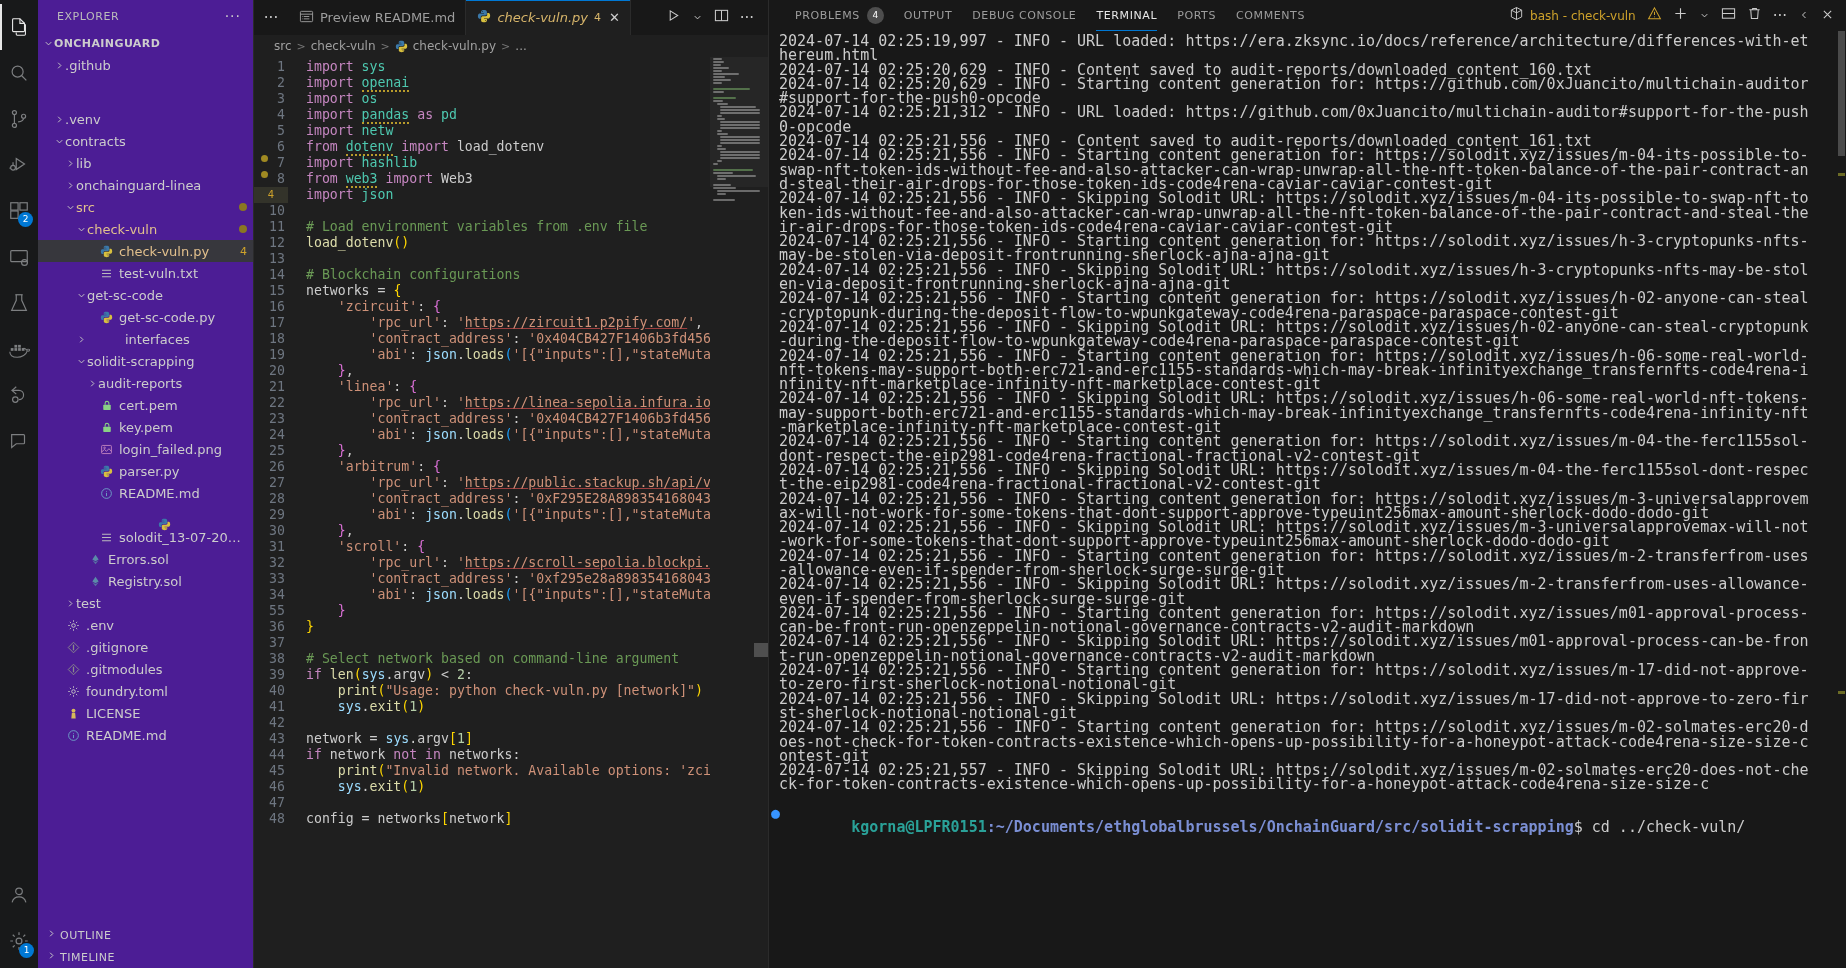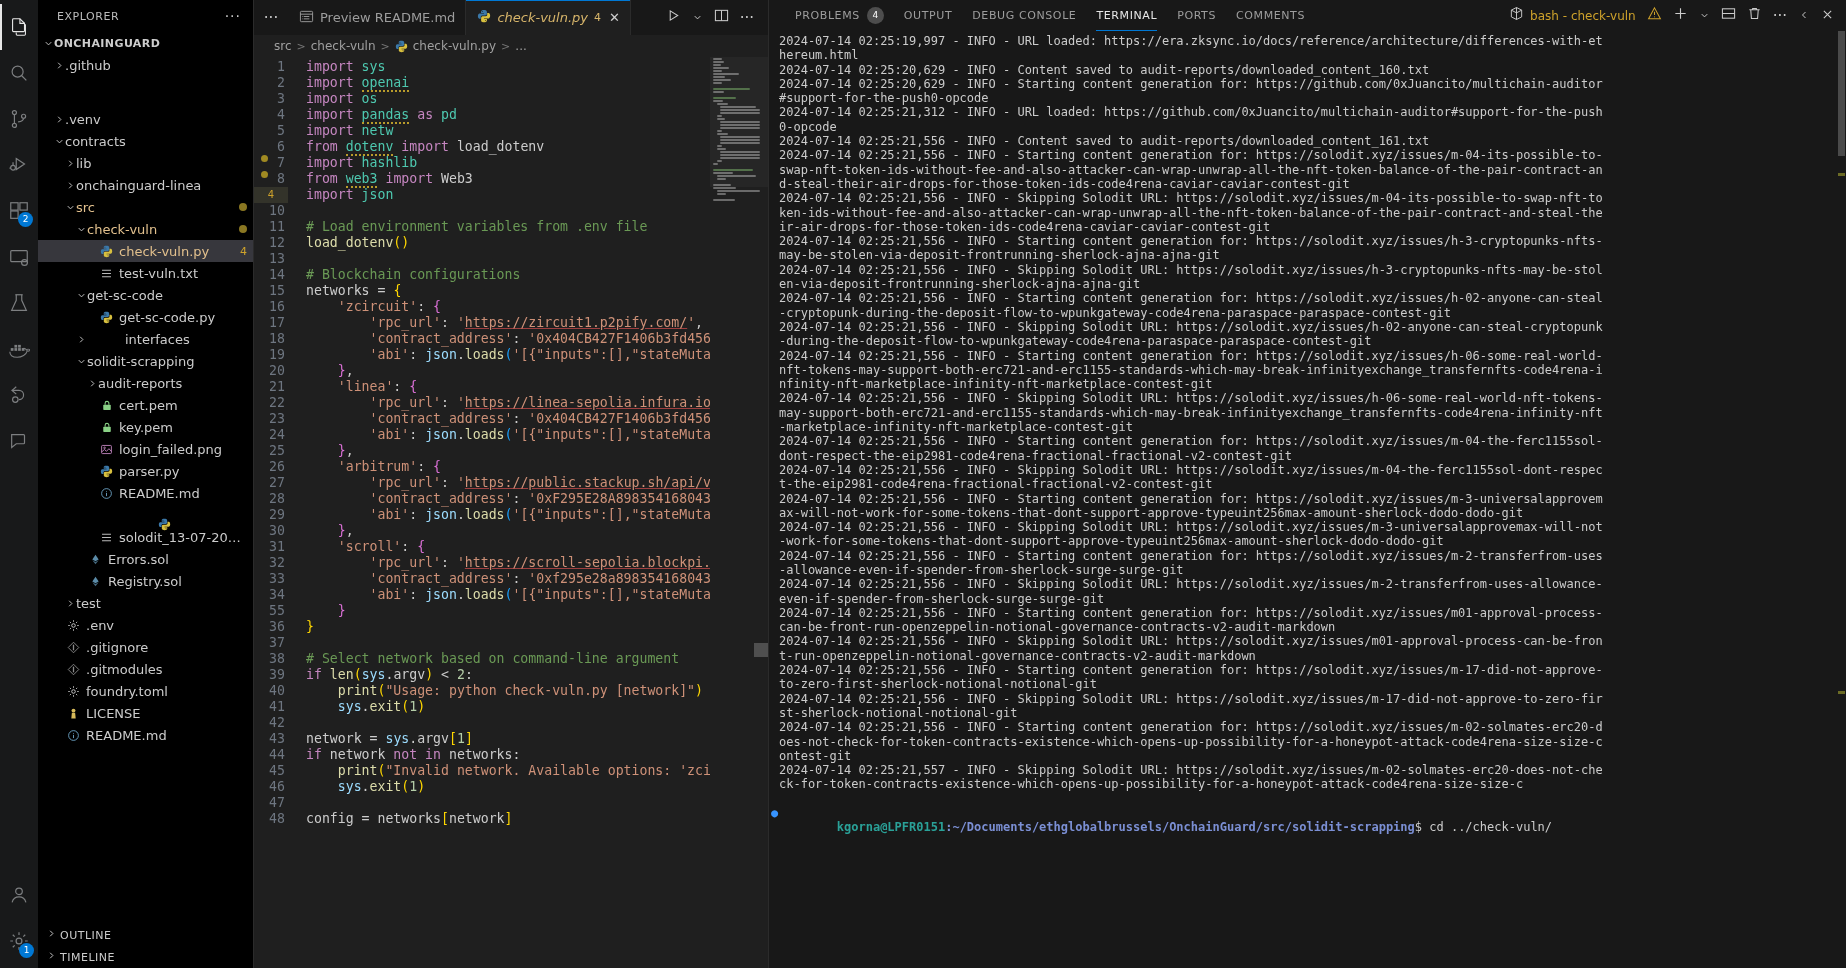--- a/index.html
+++ b/index.html
@@ -31,21 +31,21 @@
   .ab-badge {
     position: absolute; right: 5px; bottom: 7px;
     min-width: 15px; height: 15px; border-radius: 8px;
     background: #0078d4; color: #fff; font-size: 9px; line-height: 15px;
     text-align: center; font-family: "DejaVu Sans", sans-serif; padding: 0 3px;
   }
   .ab-badge.gear { background: #0078d4; right: 4px; bottom: 6px; }
 
   
   .sidebar {
-    width: 216px; flex: 0 0 216px; background: #000000;
+    width: 216px; flex: 0 0 216px; background: #4c1d95;
     display: flex; flex-direction: column;
     border-right: 1px solid #2b2b2b;
   }
   .sb-header {
     height: 32px; display: flex; align-items: center; justify-content: space-between;
     padding: 0 8px 0 19px; font-size: 11px; letter-spacing: .55px; color: #bbbbbb;
   }
   .sb-header .dots { color: #ccc; font-size: 14px; letter-spacing: 1px; padding-right: 4px;}
   .sb-tree { flex: 1 1 auto; overflow: hidden; font-size: 13px; }
   .row {
@@ -156,21 +156,21 @@
     letter-spacing: 0;
   }
   .panel-head .pspacer { flex: 1 1 auto; }
   .panel-actions { display: flex; align-items: center; gap: 11px; padding-right: 12px; color: #cccccc; }
   .term-name { color: #cea22b; font-size: 12px; font-family: "DejaVu Sans", sans-serif; }
   .term-chip { display: flex; align-items: center; gap: 6px; }
 
   .terminal {
     flex: 1 1 auto; position: relative; overflow: hidden;
     font-family: "DejaVu Sans Mono", "Liberation Mono", monospace;
-    font-size: 12px; line-height: 14.3px; color: #cccccc;
+    font-size: 15px; line-height: 14.3px; color: #cccccc;
     padding: 3px 0 0 10px;
   }
   .tline { white-space: pre; }
   .prompt-user { color: #2aa198; font-weight: bold; }
   .prompt-path { color: #7b8fd4; font-weight: bold; }
   .prompt-dollar { color: #cccccc; }
   .prompt-cmd { color: #cccccc; }
   .prompt-bullet { color: #3794ff; position: absolute; left: 2px; }
   .tscroll { position: absolute; right: 0; top: 0; width: 10px; height: 100%; }
   .tscroll .tthumb { position: absolute; right: 1px; top: 0px; width: 7px; height: 125px; background: #4a4a4a; }

